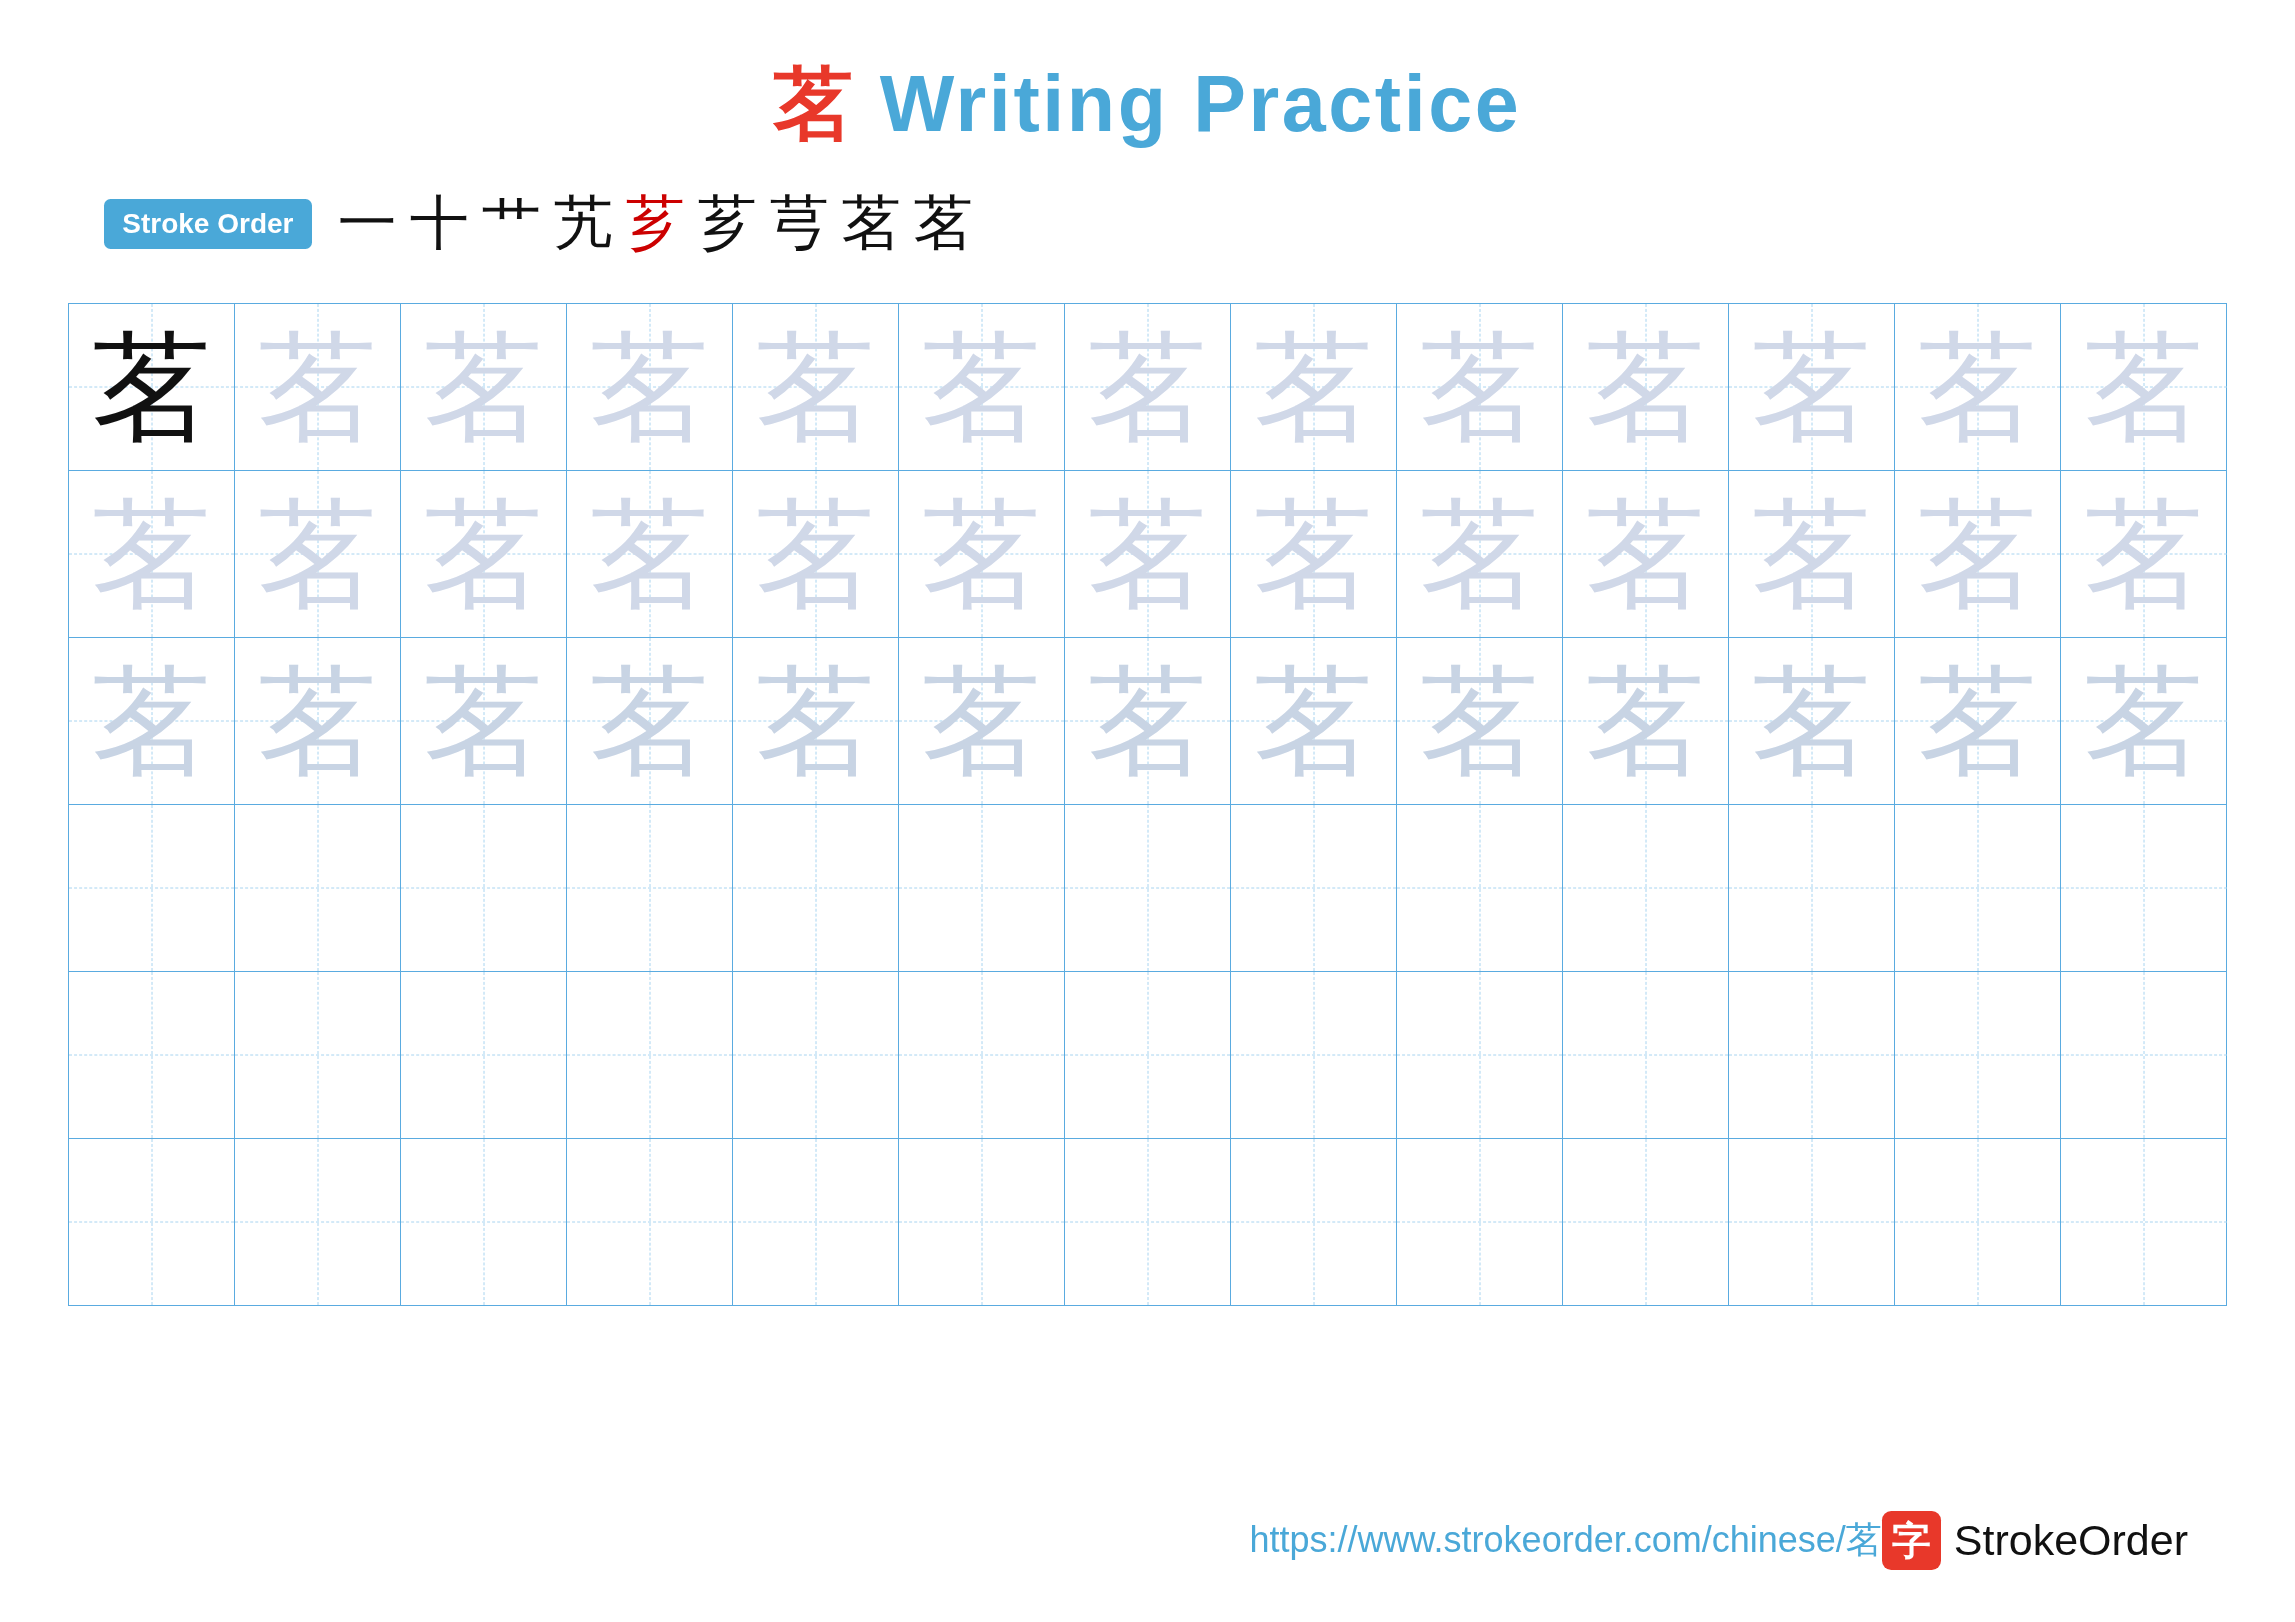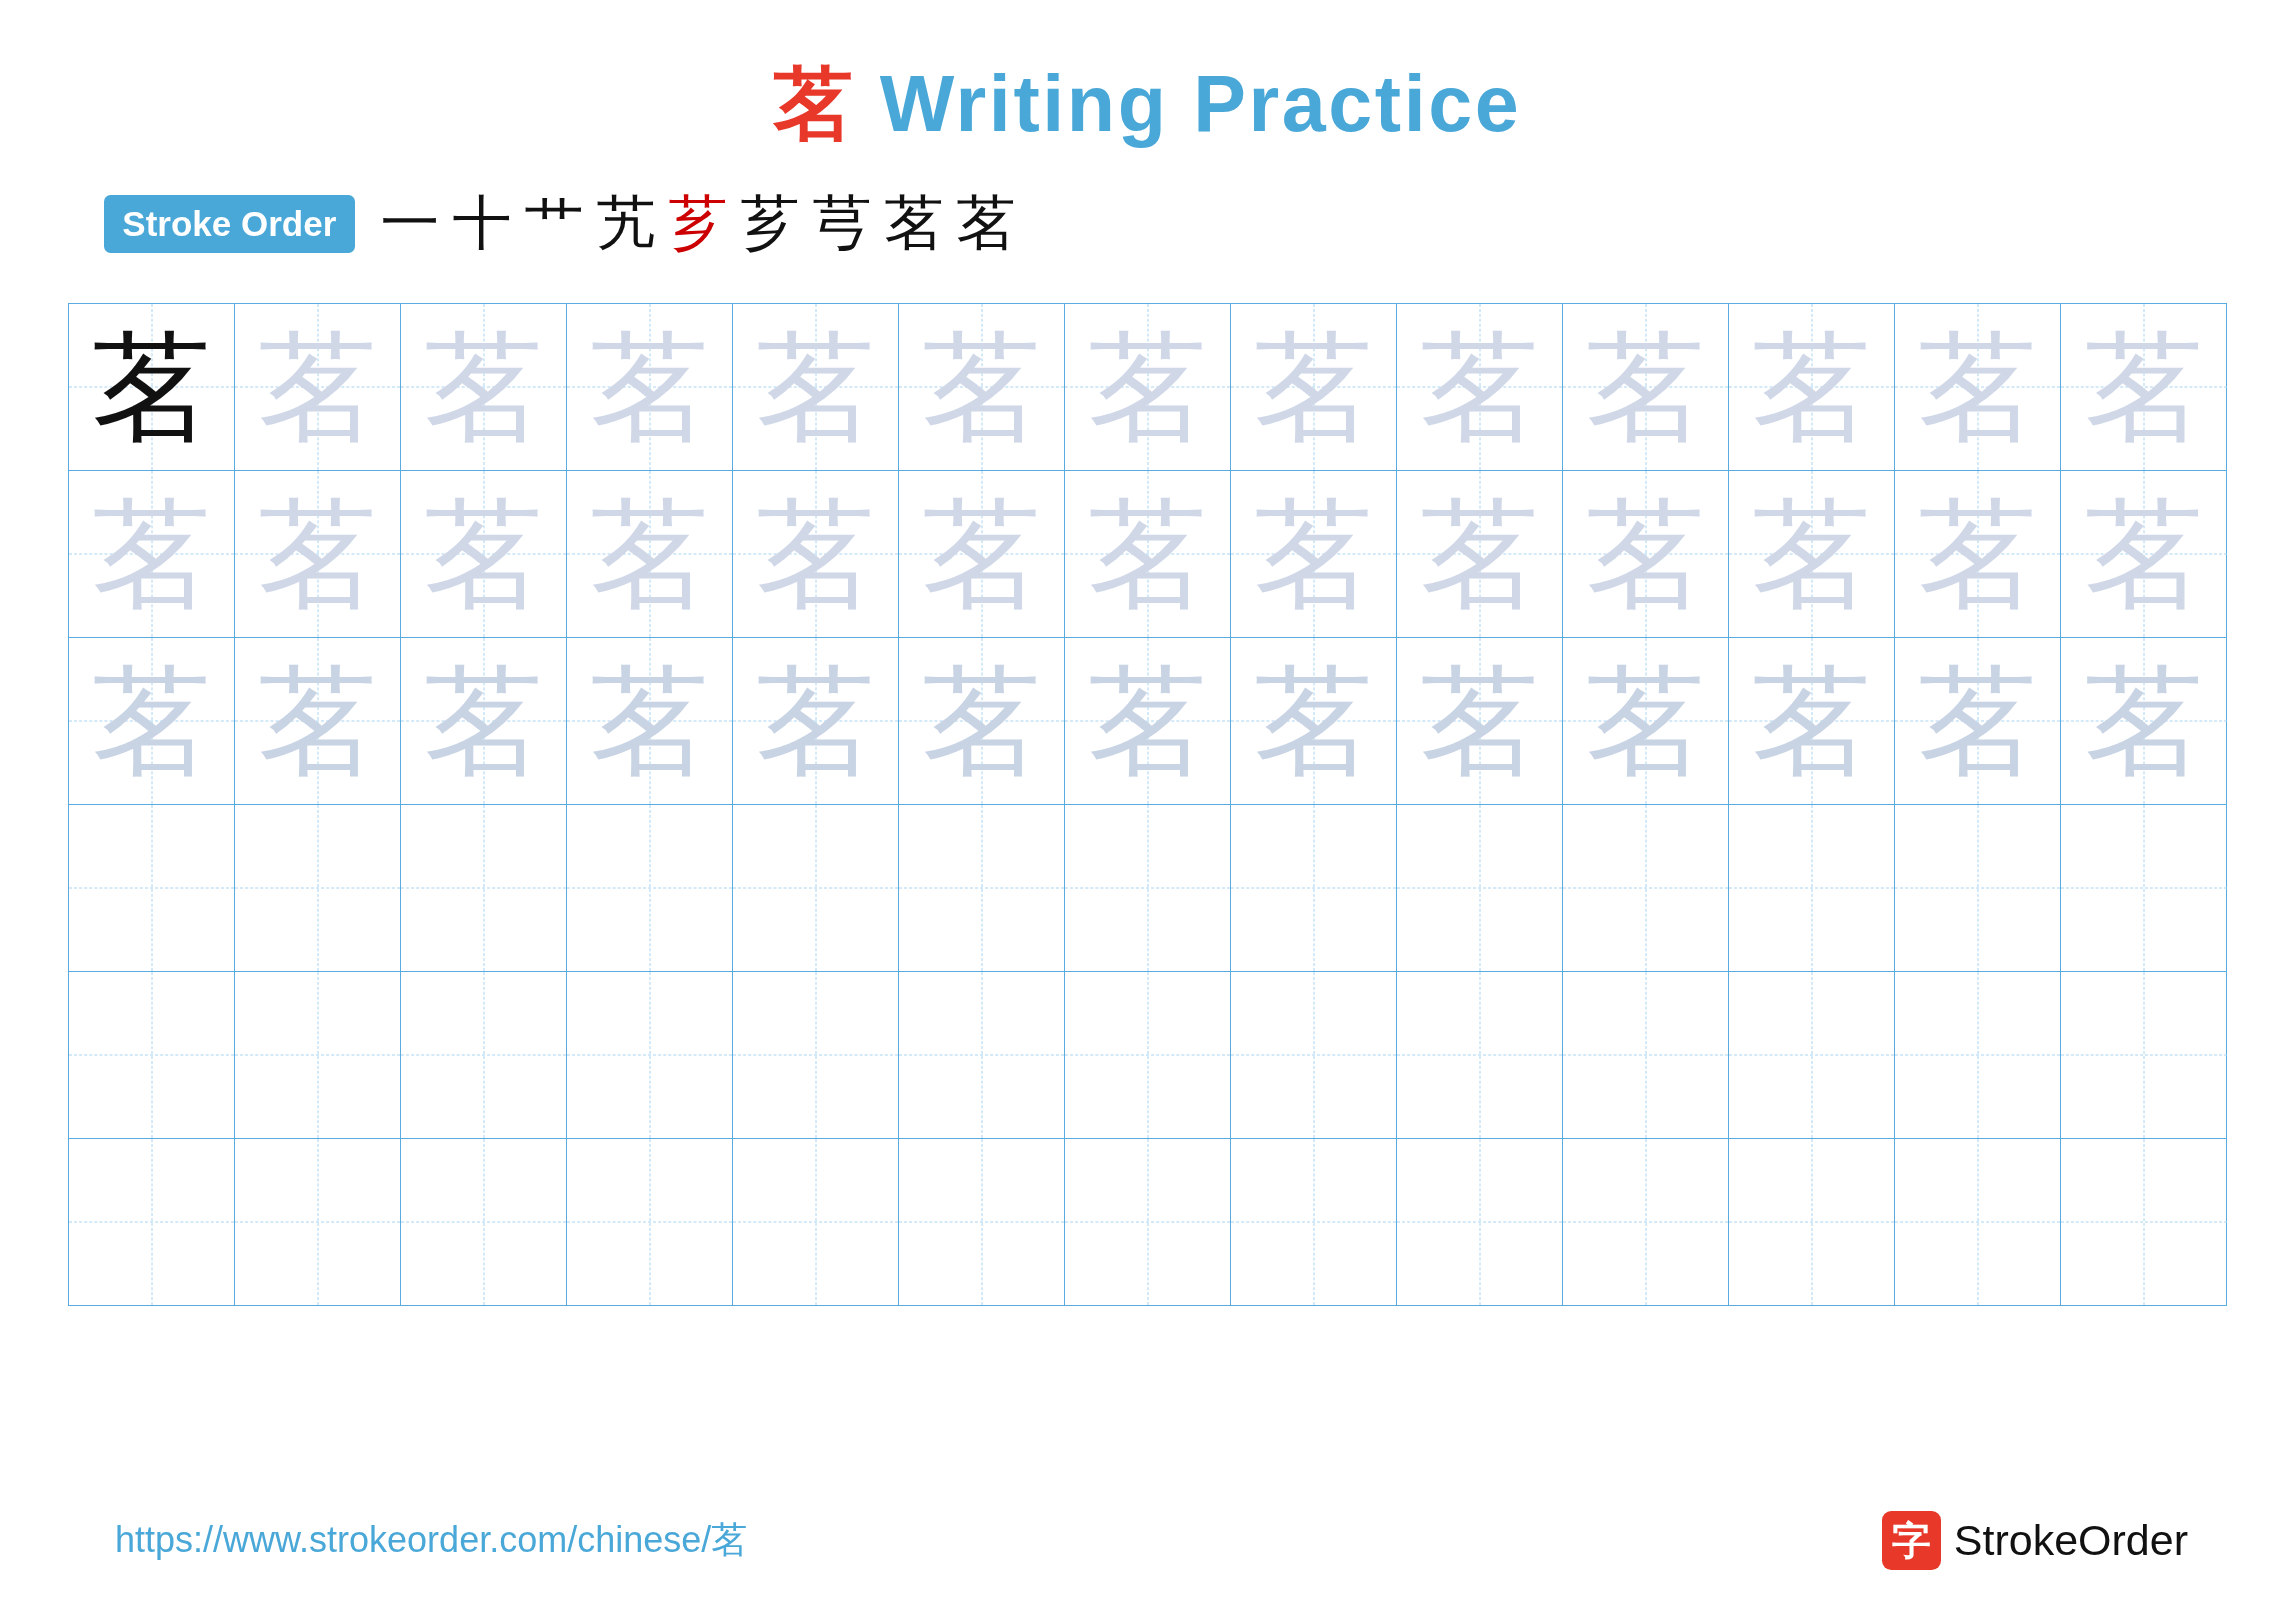--- a/index.html
+++ b/index.html
@@ -35,21 +35,21 @@
       display: flex;
       align-items: center;
       margin-bottom: 39px;
       width: 100%;
       padding-left: 39px;
     }
 
     .stroke-order-badge {
       background: #4aa8d8;
       color: white;
-      font-size: 35px;
+      font-size: 28px;
       font-weight: bold;
       padding: 9.2px 18.3px;
       border-radius: 6.5px;
       margin-right: 26px;
       white-space: nowrap;
     }
 
     .stroke-sequence {
       display: flex;
       align-items: center;
@@ -124,25 +124,25 @@
     .char-dark {
       color: #111111;
     }
     .char-light {
       color: #d0d8e8;
     }
 
     .footer {
       position: absolute;
       bottom: 52px;
-      left: 8px;
+      left: 0;
       right: 0;
       display: flex;
       align-items: center;
-      justify-content: space-between;
+      justify-content: flex-end;
       padding: 0 107px;
     }
 
     .footer-url {
       font-size: 36px;
       color: #4aa8d8;
     }
 
     .footer-brand {
       display: flex;

